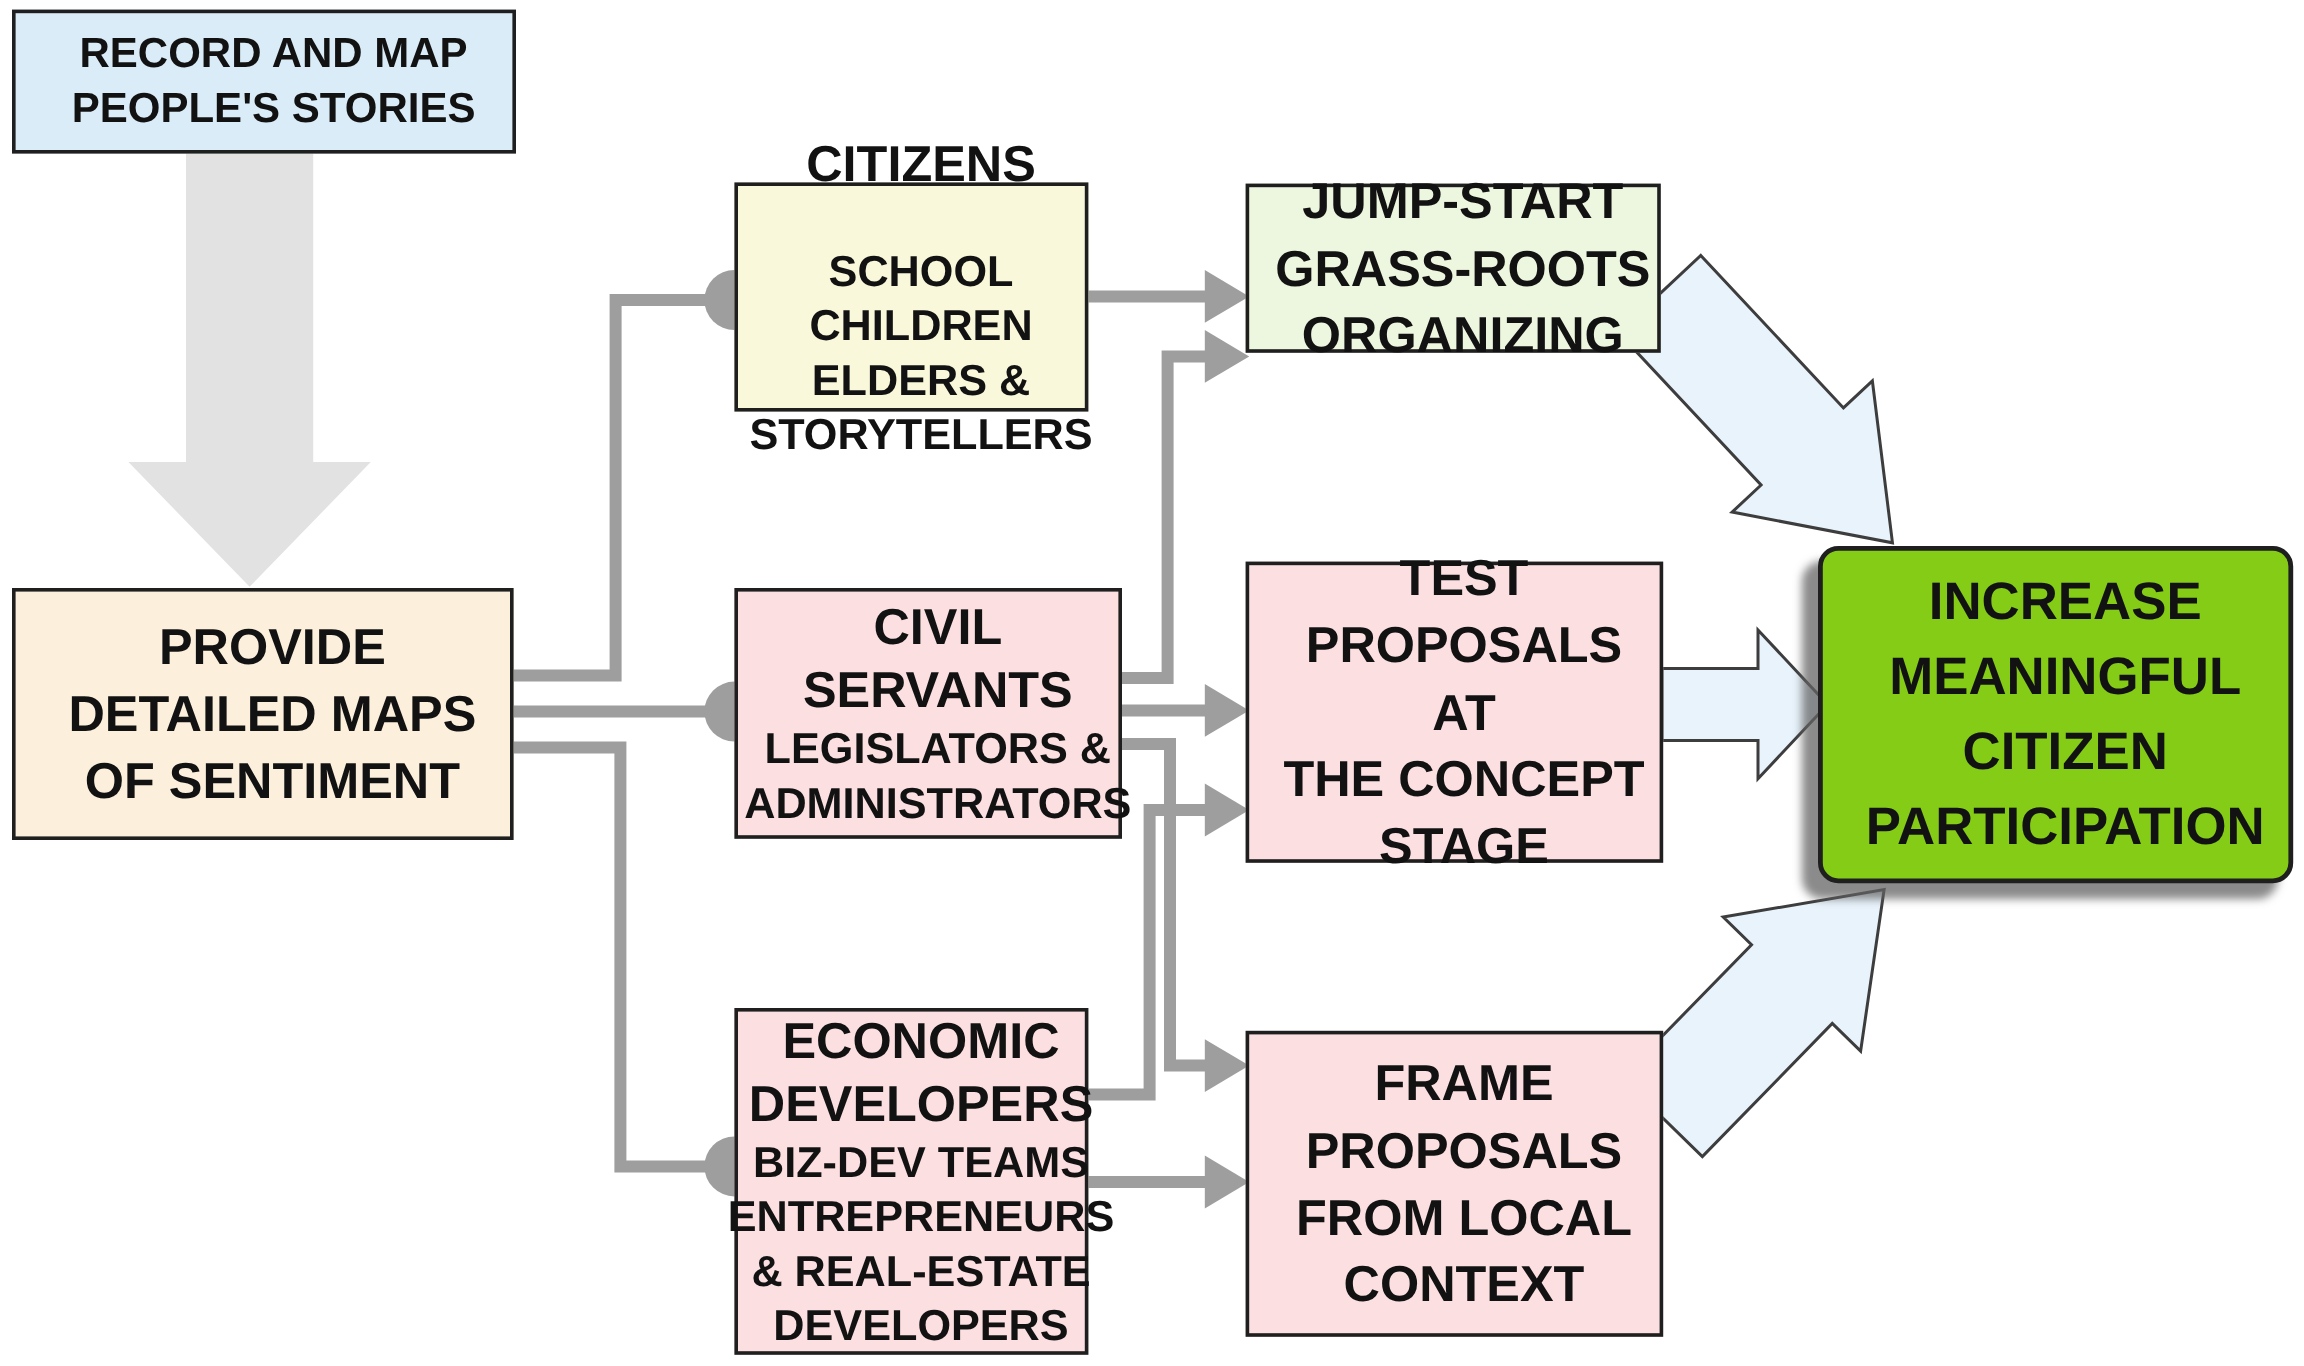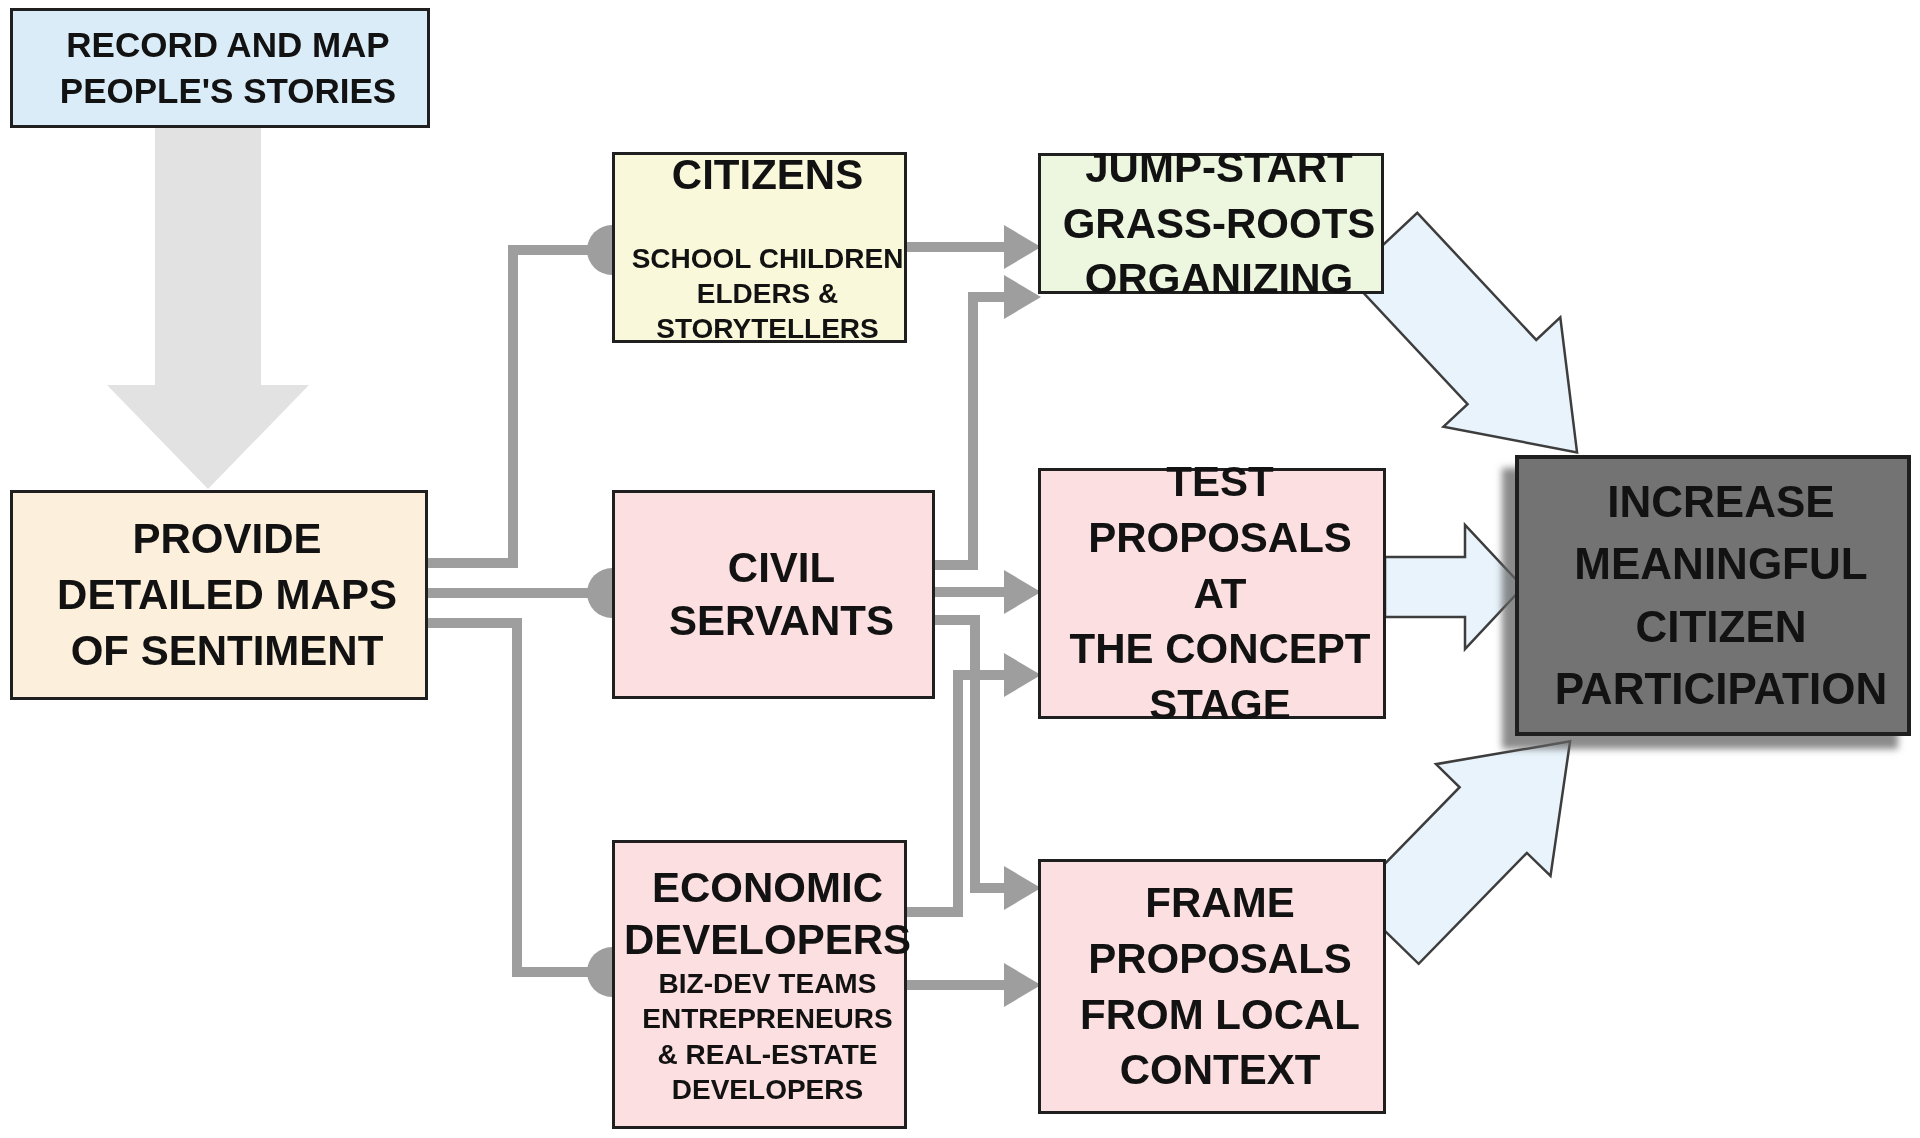--- a/index.html
+++ b/index.html
@@ -17,25 +17,25 @@
     position:absolute; z-index:2; box-sizing:border-box;
     border:3px solid #1f1f1f; display:flex; flex-direction:column;
     align-items:center; justify-content:center; text-align:center;
     color:#121212; font-weight:bold; white-space:pre-line;padding-left:16px;
   }
   .bg-blue   { background:#daecf8; }
   .bg-cream  { background:#fcf0dc; }
   .bg-yellow { background:#faf8da;gap:40px; }
   .bg-pink   { background:#fcdfe0; }
   .bg-green  { background:#edf6df; }
-  .bg-purple { background:#737373; }
+  .bg-purple { background:#84cc16;border-radius:17px; }
   .t-record  { font-size:35px; line-height:1.32; }
   .t-big     { font-size:42px; line-height:1.33; }
   .t-title   { font-size:42px; line-height:1.24; }
-  .t-sub     { font-size:28px; line-height:1.26; }
+  .t-sub     { font-size:36px; line-height:1.26; }
   .t-final   { font-size:44px; line-height:1.42; }
   #box-record    { left:10px;  top:8px;    width:420px; height:120px; }
   #box-provide   { left:10px;  top:490px;  width:418px; height:210px; }
   #box-citizens  { left:612px; top:152px;  width:295px; height:191px; }
   #box-civil     { left:612px; top:490px;  width:323px; height:209px; }
   #box-economic  { left:612px; top:840px;  width:295px; height:289px; }
   #box-jumpstart { left:1038px; top:153px; width:346px; height:141px; }
   #box-test      { left:1038px; top:468px; width:348px; height:251px;justify-content:center; }
   #box-frame     { left:1038px; top:859px; width:348px; height:255px; }
   #box-increase  {
@@ -123,20 +123,22 @@
   <div class="box bg-yellow" id="box-citizens">
     <div class="t-title">CITIZENS</div>
     <div class="t-sub">SCHOOL CHILDREN
 ELDERS &amp;
 STORYTELLERS</div>
   </div>
 
   <div class="box bg-pink" id="box-civil">
     <div class="t-title">CIVIL
 SERVANTS</div>
+    <div class="t-sub">LEGISLATORS &amp;
+ADMINISTRATORS</div>
   </div>
 
   <div class="box bg-pink" id="box-economic">
     <div class="t-title">ECONOMIC
 DEVELOPERS</div>
     <div class="t-sub">BIZ-DEV TEAMS
 ENTREPRENEURS
 &amp; REAL-ESTATE
 DEVELOPERS</div>
   </div>

